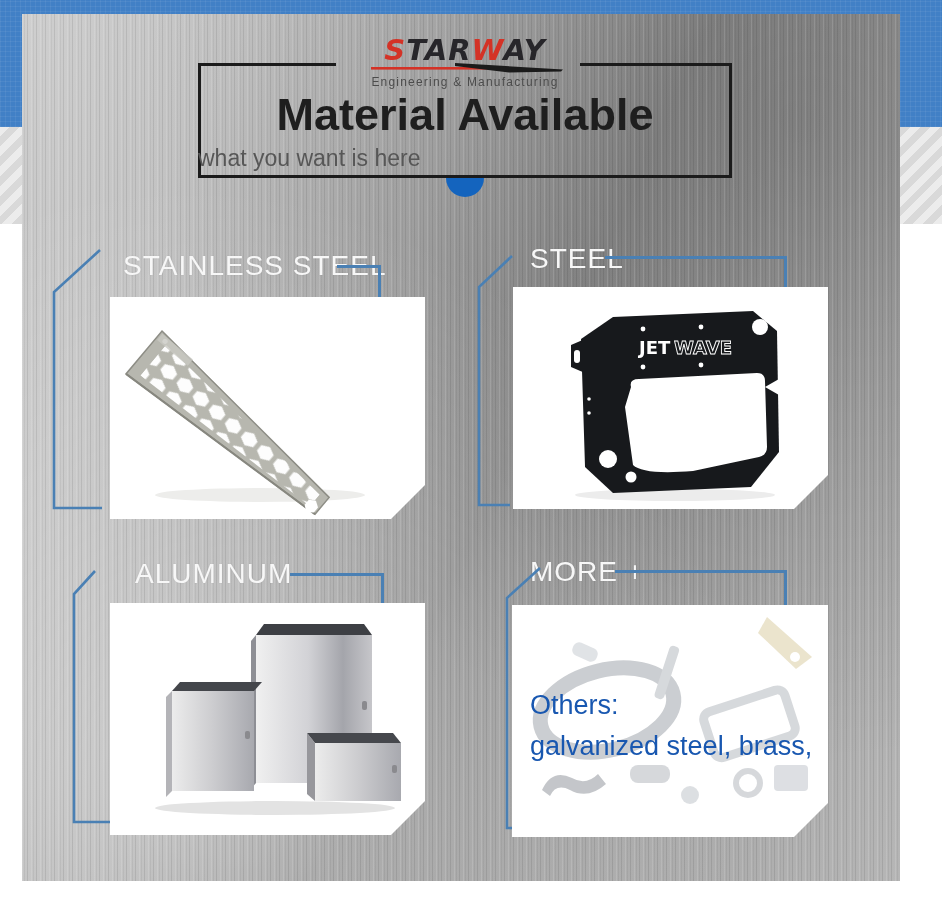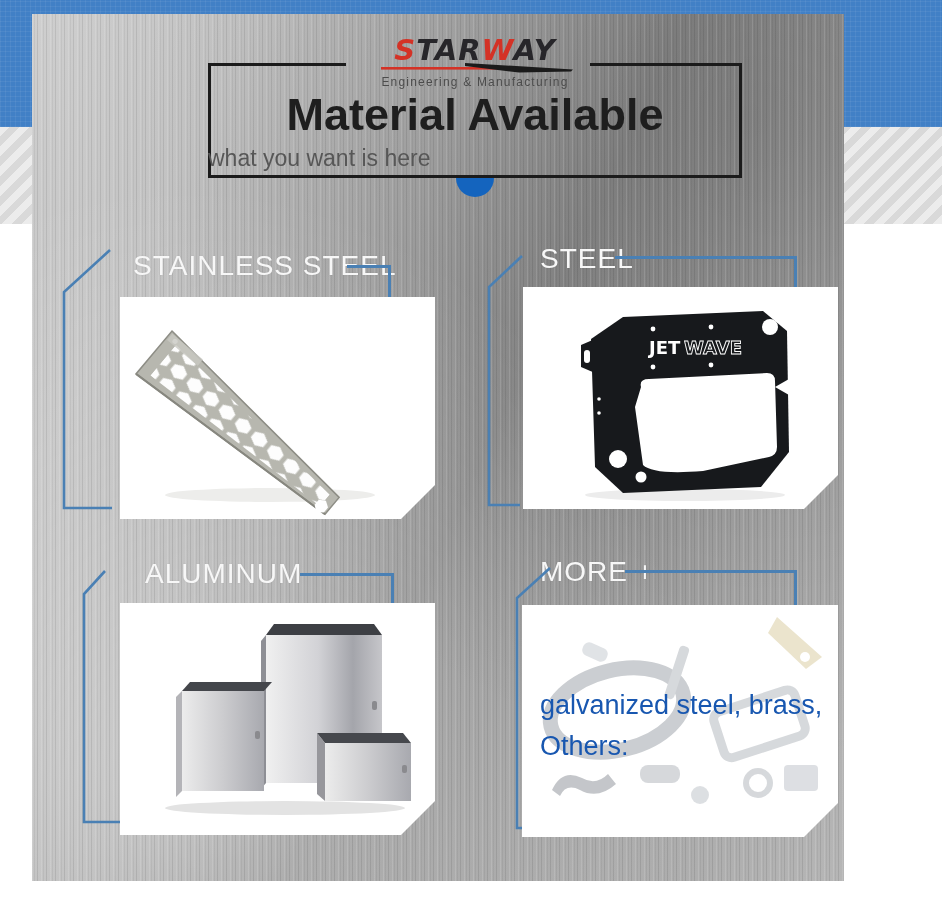--- a/index.html
+++ b/index.html
@@ -5,21 +5,21 @@
 <style>
   html,body{margin:0;padding:0;background:#ffffff;}
   .page{position:relative;width:942px;height:904px;background:#ffffff;overflow:hidden;
         font-family:"Liberation Sans",sans-serif;}
   
   .blue-band{position:absolute;left:0;top:0;width:942px;height:127px;background:#4180c6;
     background-image:repeating-linear-gradient(0deg,rgba(255,255,255,.06) 0 1px,transparent 1px 5px),
                      repeating-linear-gradient(90deg,rgba(255,255,255,.06) 0 1px,transparent 1px 5px);}
   .stripe-band{position:absolute;left:0;top:127px;width:942px;height:97px;
     background:repeating-linear-gradient(135deg,#ececec 0 7px,#d9d9d9 7px 14px);}
-  .metal{position:absolute;left:32px;top:14px;width:812px;height:867px;
+  .metal{position:absolute;left:22px;top:14px;width:878px;height:867px;
     background:
       repeating-linear-gradient(90deg,rgba(255,255,255,.13) 0 1px,transparent 1px 2px,rgba(0,0,0,.05) 2px 3px,transparent 3px 5px,rgba(0,0,0,.09) 5px 6px,transparent 6px 9px),
       radial-gradient(ellipse at 18% 88%,rgba(255,255,255,.38),rgba(255,255,255,0) 55%),
       radial-gradient(ellipse at 88% 12%,rgba(0,0,0,.16),rgba(0,0,0,0) 60%),
       linear-gradient(115deg,#cfcfcf 0%,#c3c3c3 18%,#aaaaaa 38%,#8f8f8f 54%,#979797 64%,#a9a9a9 80%,#b6b6b6 100%);}
   
   .banner{position:absolute;left:176px;top:49px;width:534px;height:115px;}
   .bseg{position:absolute;background:#1b1b1b;}
   .b-top-l{left:0;top:0;width:138px;height:3px;}
   .b-top-r{right:0;top:0;width:152px;height:3px;}
@@ -194,19 +194,19 @@
           <rect x="150" y="40" width="10" height="55" rx="4" fill="#9aa0a8" transform="rotate(18 155 67)"></rect>
           <rect x="195" y="95" width="85" height="48" rx="8" fill="none" stroke="#9aa0a8" stroke-width="9" transform="rotate(-18 237 119)"></rect>
           <circle cx="236" cy="178" r="12" fill="none" stroke="#9aa0a8" stroke-width="6"></circle>
           <rect x="262" y="160" width="34" height="26" rx="4" fill="#aab0b8"></rect>
           <rect x="118" y="160" width="40" height="18" rx="8" fill="#9aa0a8"></rect>
           <circle cx="178" cy="190" r="9" fill="#aab0b8"></circle>
           <rect x="60" y="40" width="26" height="14" rx="6" fill="#b2b8c0" transform="rotate(24 73 47)"></rect>
         </g>
       </svg>
       <div class="more-text">
+        <div>Others:</div>
         <div>galvanized steel, brass,</div>
-        <div>Others:</div>
       </div>
     </div>
 
   </div>
 </div>
 
 </body></html>

